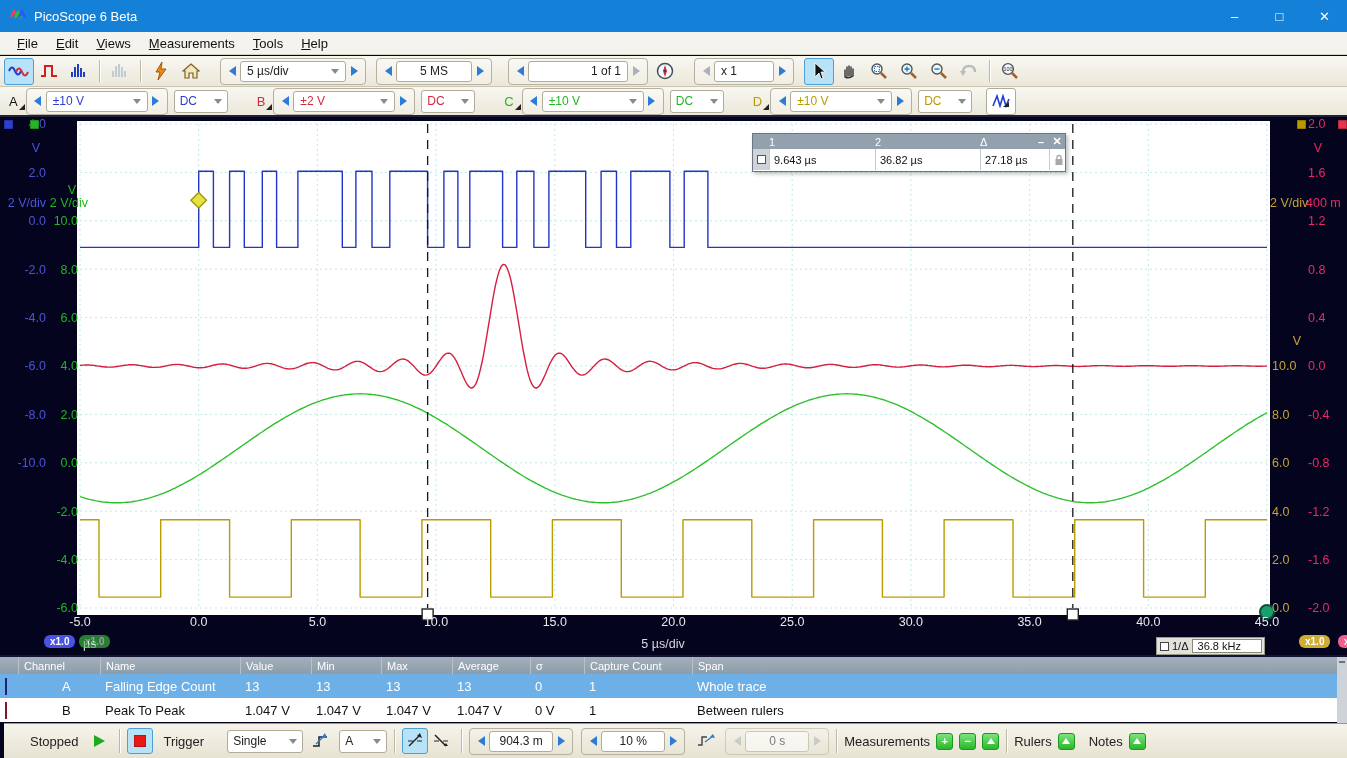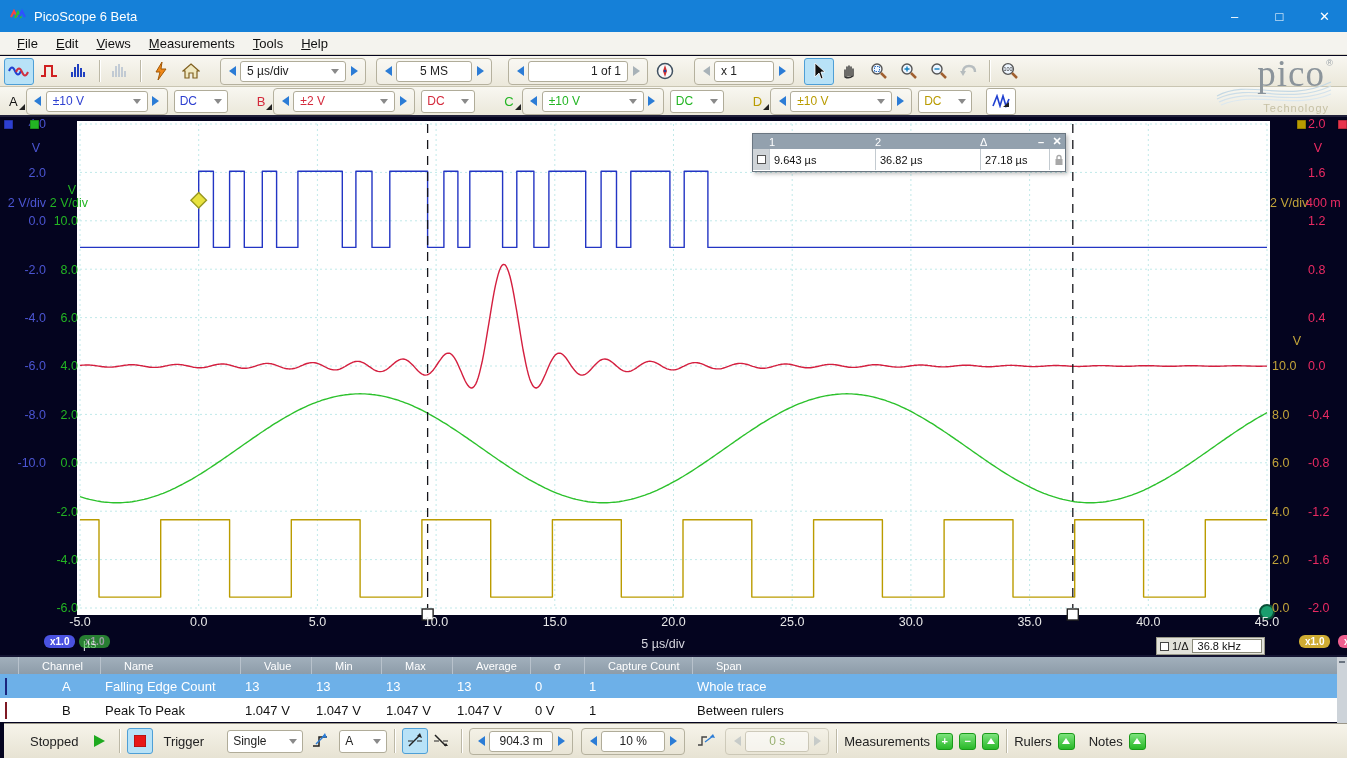--- a/index.html
+++ b/index.html
@@ -49,38 +49,38 @@
   .rl-first{background:#cfd4d8;height:100%;display:flex;align-items:center;justify-content:center;}
   .rl-chk{width:7px;height:7px;background:#fff;border:1px solid #555;}
   
   .freqbox{position:absolute;left:1156px;top:519px;height:16px;display:flex;align-items:center;background:#e2e2da;border:1px solid #9a9a8a;padding:0 2px;font-size:11px;color:#111;}
   .freqbox .chk{width:7px;height:7px;background:#fff;border:1px solid #444;margin:0 3px 0 1px;}
   .freqbox .fval{background:#fff;border:1px solid #8a8a7a;height:12px;display:flex;align-items:center;padding:0 5px;margin-left:3px;width:58px;font-size:11px;}
   
   #mtable{position:absolute;top:655px;left:0;width:1347px;height:67px;background:#fff;border-top:2px solid #141432;box-sizing:border-box;font-size:13px;}
   .trow{display:grid;grid-template-columns:18px 82px 140px 71px 70px 71px 78px 54px 108px 1fr 10px;align-items:center;}
   .thead{height:17px;background:linear-gradient(#a2b0bc,#8d9ca9);color:#fff;font-size:11px;}
-  .thead .tcell{border-left:1px solid #b8c2cc;height:100%;display:flex;align-items:center;padding-left:23px;}
+  .thead .tcell{border-left:1px solid #b8c2cc;height:100%;display:flex;align-items:center;padding-left:5px;}
   .tbody-row{height:24px;color:#111;}
   .tbody-row .tcell{padding-left:5px;white-space:nowrap;overflow:hidden;}
   .tbody-row.sel{background:#6db0e8;color:#fff;}
   .rowsq{width:7px;height:7px;margin-left:5px;border:1px solid rgba(0,0,0,.4);}
   .chan-cell{padding-left:44px !important;}
   .tscroll{position:absolute;right:0;top:0;width:10px;height:67px;background:#cdd3d9;}
   .tscroll .dash{position:absolute;top:4px;left:2px;width:6px;height:2px;background:#6a7480;}
   
   #status{position:absolute;top:723px;left:4px;width:1347px;height:35px;background:linear-gradient(#f6f4ea,#e7e3d3);border-top:1px solid #9a9688;display:flex;align-items:center;box-sizing:border-box;font-size:13px;color:#222;padding-left:26px;}
   .sbtn{width:24px;height:24px;border:1px solid transparent;border-radius:3px;display:flex;align-items:center;justify-content:center;}
   .sbtn.sel{background:#b8e2f7;border-color:#4e9fd6;}
   .gbtn{width:15px;height:15px;border:1px solid #1a9a1a;border-radius:3px;background:linear-gradient(#7de37d,#28b828);color:#fff;font-size:11px;font-weight:bold;display:flex;align-items:center;justify-content:center;margin-left:6px;line-height:11px;}
   .gup{width:0;height:0;border-style:solid;border-width:0 4px 6px 4px;border-color:transparent transparent #fff transparent;}
   .vsep{width:1px;height:24px;background:#bcb8a6;box-shadow:1px 0 0 #fff;margin:0 7px;}
   .sspin{display:flex;align-items:center;border:1px solid #b5b19e;border-radius:4px;height:25px;padding:0 3px;}
   .sval{background:#fff;border:1px solid #b0ac99;border-radius:3px;height:19px;min-width:52px;display:flex;align-items:center;justify-content:center;font-size:12px;padding:0 5px;}
-  .dis-txt{color:#4d7c0f;text-align:center;}
+  .dis-txt{color:#0f172a;text-align:center;}
   .dd{background:#fff;border:1px solid #b0ac99;border-radius:3px;height:21px;display:flex;align-items:center;font-size:12px;padding:0 5px;justify-content:space-between;}
 </style>
 </head>
 <body>
 
 <div id="win">
 
   <div class="titlebar">
     <span class="appicon">
       <svg width="16" height="16">
@@ -325,31 +325,20 @@
       </div>
 
     <div class="tbtn" style="margin-left:14px;background:#fff;border-color:#b0ac99;">
       <svg width="18" height="14">
           <path d="M1,12 L5,2 L8,12 L11,2 L14,12 L17,5" stroke="#2040d0" stroke-width="1.6" fill="none"></path>
           <polygon points="11,13 17,13 17,8" fill="#222"></polygon>
         </svg>
     </div>
   </div>
 
-  <div class="logo">
-    <svg width="118" height="58" style="position:absolute;top:0;left:0;">
-      <path d="M2,40 C35,22 70,48 116,26" stroke="#c4d8e4" stroke-width="1.2" fill="none"></path>
-      <path d="M2,43 C38,26 72,50 116,30" stroke="#cbdde8" stroke-width="1.2" fill="none"></path>
-      <path d="M4,46 C40,30 75,52 116,34" stroke="#d3e2ec" stroke-width="1.2" fill="none"></path>
-      <path d="M6,49 C42,34 78,54 116,38" stroke="#dbe8f0" stroke-width="1.2" fill="none"></path>
-    </svg>
-    <span class="brand">pico</span>
-    <span class="reg">®</span>
-    <span class="sub">Technology</span>
-  </div>
 
   <div id="scope">
     <svg id="scopesvg" width="1347" height="537">
         <rect x="77" y="3" width="1193" height="494" fill="#ffffff"></rect>
         <path d="M80.0,6 V490 M198.7,6 V490 M317.4,6 V490 M436.1,6 V490 M554.8,6 V490 M673.5,6 V490 M792.2,6 V490 M910.9,6 V490 M1029.6,6 V490 M1148.3,6 V490 M1267.0,6 V490 M80,6.0 H1267.0 M80,54.4 H1267.0 M80,102.8 H1267.0 M80,151.2 H1267.0 M80,199.6 H1267.0 M80,248.0 H1267.0 M80,296.4 H1267.0 M80,344.8 H1267.0 M80,393.2 H1267.0 M80,441.6 H1267.0 M80,490.0 H1267.0 " stroke="#c0e9e9" stroke-width="1" fill="none" stroke-dasharray="2 3"></path>
         <polyline points="80.0,129.4 198.7,129.4 198.7,53.2 213.4,53.2 213.4,129.4 229.6,129.4 229.6,53.2 244.3,53.2 244.3,129.4 262.3,129.4 262.3,53.2 276.6,53.2 276.6,129.4 297.9,129.4 297.9,53.2 342.3,53.2 342.3,129.4 355.9,129.4 355.9,53.2 372.0,53.2 372.0,129.4 389.8,129.4 389.8,53.2 427.6,53.2 427.6,129.4 443.9,129.4 443.9,53.2 457.9,53.2 457.9,129.4 469.8,129.4 469.8,53.2 502.6,53.2 502.6,129.4 516.8,129.4 516.8,53.2 533.9,53.2 533.9,129.4 548.9,129.4 548.9,53.2 585.7,53.2 585.7,129.4 601.1,129.4 601.1,53.2 616.5,53.2 616.5,129.4 630.8,129.4 630.8,53.2 669.9,53.2 669.9,129.4 684.2,129.4 684.2,53.2 707.9,53.2 707.9,129.4 1267.0,129.4" stroke="#2335c4" stroke-width="1.4" fill="none" stroke-linejoin="round"></polyline>
         <polyline points="80.0,247.4 81.3,247.3 82.6,247.1 84.0,247.1 85.3,247.0 86.6,247.0 87.9,247.0 89.2,247.0 90.6,247.1 91.9,247.2 93.2,247.4 94.5,247.5 95.8,247.7 97.1,247.9 98.5,248.1 99.8,248.3 101.1,248.5 102.4,248.7 103.7,248.8 105.1,249.0 106.4,249.0 107.7,249.1 109.0,249.1 110.3,249.1 111.7,249.1 113.0,249.0 114.3,248.9 115.6,248.7 116.9,248.5 118.2,248.3 119.6,248.1 120.9,247.9 122.2,247.7 123.5,247.5 124.8,247.3 126.2,247.1 127.5,247.0 128.8,246.8 130.1,246.8 131.4,246.7 132.8,246.7 134.1,246.8 135.4,246.9 136.7,247.0 138.0,247.2 139.3,247.4 140.7,247.6 142.0,247.8 143.3,248.1 144.6,248.3 145.9,248.6 147.3,248.8 148.6,249.0 149.9,249.2 151.2,249.3 152.5,249.4 153.9,249.4 155.2,249.4 156.5,249.4 157.8,249.3 159.1,249.1 160.5,249.0 161.8,248.7 163.1,248.5 164.4,248.2 165.7,247.9 167.0,247.7 168.4,247.4 169.7,247.1 171.0,246.9 172.3,246.7 173.6,246.6 175.0,246.5 176.3,246.4 177.6,246.4 178.9,246.5 180.2,246.6 181.6,246.7 182.9,246.9 184.2,247.2 185.5,247.4 186.8,247.7 188.1,248.0 189.5,248.3 190.8,248.6 192.1,248.9 193.4,249.2 194.7,249.4 196.1,249.6 197.4,249.7 198.7,249.8 200.0,249.8 201.3,249.7 202.7,249.6 204.0,249.5 205.3,249.2 206.6,249.0 207.9,248.7 209.3,248.3 210.6,248.0 211.9,247.6 213.2,247.3 214.5,247.0 215.8,246.7 217.2,246.4 218.5,246.2 219.8,246.1 221.1,246.0 222.4,246.0 223.8,246.0 225.1,246.1 226.4,246.3 227.7,246.6 229.0,246.9 230.4,247.2 231.7,247.6 233.0,248.0 234.3,248.4 235.6,248.7 236.9,249.1 238.3,249.5 239.6,249.7 240.9,250.0 242.2,250.2 243.5,250.3 244.9,250.3 246.2,250.2 247.5,250.1 248.8,249.9 250.1,249.6 251.5,249.3 252.8,248.9 254.1,248.5 255.4,248.1 256.7,247.6 258.1,247.2 259.4,246.8 260.7,246.4 262.0,246.1 263.3,245.8 264.6,245.6 266.0,245.4 267.3,245.4 268.6,245.5 269.9,245.6 271.2,245.8 272.6,246.1 273.9,246.5 275.2,246.9 276.5,247.4 277.8,247.8 279.2,248.4 280.5,248.9 281.8,249.3 283.1,249.8 284.4,250.2 285.7,250.5 287.1,250.7 288.4,250.9 289.7,251.0 291.0,250.9 292.3,250.8 293.7,250.5 295.0,250.2 296.3,249.8 297.6,249.3 298.9,248.8 300.3,248.2 301.6,247.6 302.9,247.1 304.2,246.5 305.5,246.0 306.8,245.5 308.2,245.2 309.5,244.9 310.8,244.7 312.1,244.6 313.4,244.6 314.8,244.8 316.1,245.0 317.4,245.4 318.7,245.9 320.0,246.4 321.4,247.0 322.7,247.7 324.0,248.3 325.3,249.0 326.6,249.7 328.0,250.3 329.3,250.8 330.6,251.3 331.9,251.6 333.2,251.8 334.5,251.9 335.9,251.9 337.2,251.8 338.5,251.5 339.8,251.1 341.1,250.5 342.5,249.9 343.8,249.2 345.1,248.5 346.4,247.7 347.7,246.9 349.1,246.1 350.4,245.4 351.7,244.8 353.0,244.2 354.3,243.8 355.6,243.5 357.0,243.4 358.3,243.4 359.6,243.5 360.9,243.8 362.2,244.3 363.6,244.9 364.9,245.6 366.2,246.5 367.5,247.4 368.8,248.3 370.2,249.2 371.5,250.1 372.8,251.0 374.1,251.8 375.4,252.5 376.8,253.0 378.1,253.4 379.4,253.6 380.7,253.6 382.0,253.4 383.3,253.1 384.7,252.5 386.0,251.8 387.3,251.0 388.6,250.0 389.9,248.9 391.3,247.8 392.6,246.6 393.9,245.5 395.2,244.4 396.5,243.4 397.9,242.6 399.2,241.9 400.5,241.4 401.8,241.1 403.1,241.0 404.4,241.2 405.8,241.6 407.1,242.3 408.4,243.1 409.7,244.2 411.0,245.4 412.4,246.7 413.7,248.1 415.0,249.6 416.3,251.1 417.6,252.5 419.0,253.8 420.3,254.9 421.6,255.8 422.9,256.5 424.2,257.0 425.5,257.1 426.9,256.9 428.2,256.5 429.5,255.7 430.8,254.6 432.1,253.3 433.5,251.7 434.8,249.9 436.1,248.0 437.4,246.0 438.7,244.0 440.1,242.1 441.4,240.3 442.7,238.6 444.0,237.2 445.3,236.1 446.7,235.4 448.0,235.1 449.3,235.2 450.6,235.7 451.9,236.8 453.2,238.2 454.6,240.1 455.9,242.3 457.2,244.9 458.5,247.7 459.8,250.7 461.2,253.8 462.5,256.9 463.8,259.9 465.1,262.7 466.4,265.2 467.8,267.3 469.1,268.8 470.4,269.7 471.7,270.0 473.0,269.5 474.3,268.2 475.7,266.1 477.0,263.1 478.3,259.3 479.6,254.6 480.9,249.2 482.3,243.0 483.6,236.3 484.9,229.0 486.2,221.3 487.5,213.3 488.9,205.2 490.2,197.1 491.5,189.1 492.8,181.4 494.1,174.2 495.4,167.6 496.8,161.7 498.1,156.6 499.4,152.5 500.7,149.4 502.0,147.3 503.4,146.4 504.7,146.6 506.0,148.0 507.3,150.5 508.6,154.0 510.0,158.5 511.3,164.0 512.6,170.2 513.9,177.0 515.2,184.5 516.6,192.3 517.9,200.3 519.2,208.4 520.5,216.5 521.8,224.4 523.1,232.0 524.5,239.0 525.8,245.6 527.1,251.4 528.4,256.6 529.7,260.9 531.1,264.4 532.4,267.0 533.7,268.8 535.0,269.8 536.3,270.0 537.7,269.4 539.0,268.3 540.3,266.5 541.6,264.3 542.9,261.6 544.2,258.8 545.6,255.7 546.9,252.6 548.2,249.5 549.5,246.5 550.8,243.8 552.2,241.4 553.5,239.3 554.8,237.6 556.1,236.3 557.4,235.5 558.8,235.1 560.1,235.2 561.4,235.7 562.7,236.5 564.0,237.7 565.4,239.2 566.7,241.0 568.0,242.8 569.3,244.8 570.6,246.8 571.9,248.8 573.3,250.6 574.6,252.3 575.9,253.8 577.2,255.1 578.5,256.0 579.9,256.7 581.2,257.0 582.5,257.1 583.8,256.8 585.1,256.3 586.5,255.5 587.8,254.5 589.1,253.3 590.4,251.9 591.7,250.5 593.0,249.0 594.4,247.6 595.7,246.2 597.0,244.9 598.3,243.7 599.6,242.7 601.0,242.0 602.3,241.4 603.6,241.1 604.9,241.0 606.2,241.2 607.6,241.5 608.9,242.1 610.2,242.9 611.5,243.8 612.8,244.8 614.1,245.9 615.5,247.1 616.8,248.2 618.1,249.3 619.4,250.4 620.7,251.3 622.1,252.1 623.4,252.8 624.7,253.2 626.0,253.5 627.3,253.6 628.7,253.5 630.0,253.3 631.3,252.8 632.6,252.2 633.9,251.5 635.3,250.7 636.6,249.8 637.9,248.8 639.2,247.9 640.5,247.0 641.8,246.1 643.2,245.3 644.5,244.7 645.8,244.1 647.1,243.7 648.4,243.4 649.8,243.3 651.1,243.4 652.4,243.6 653.7,243.9 655.0,244.4 656.4,245.0 657.7,245.7 659.0,246.4 660.3,247.2 661.6,248.0 662.9,248.8 664.3,249.5 665.6,250.2 666.9,250.8 668.2,251.2 669.5,251.6 670.9,251.8 672.2,251.9 673.5,251.9 674.8,251.8 676.1,251.5 677.5,251.1 678.8,250.6 680.1,250.0 681.4,249.4 682.7,248.7 684.1,248.1 685.4,247.4 686.7,246.8 688.0,246.2 689.3,245.7 690.6,245.3 692.0,244.9 693.3,244.7 694.6,244.6 695.9,244.6 697.2,244.7 698.6,245.0 699.9,245.3 701.2,245.7 702.5,246.2 703.8,246.7 705.2,247.3 706.5,247.9 707.8,248.5 709.1,249.0 710.4,249.5 711.7,250.0 713.1,250.4 714.4,250.6 715.7,250.8 717.0,250.9 718.3,250.9 719.7,250.9 721.0,250.7 722.3,250.4 723.6,250.0 724.9,249.6 726.3,249.2 727.6,248.7 728.9,248.2 730.2,247.6 731.5,247.2 732.9,246.7 734.2,246.3 735.5,246.0 736.8,245.7 738.1,245.5 739.4,245.4 740.8,245.4 742.1,245.5 743.4,245.6 744.7,245.9 746.0,246.2 747.4,246.5 748.7,246.9 750.0,247.4 751.3,247.8 752.6,248.3 754.0,248.7 755.3,249.1 756.6,249.5 757.9,249.8 759.2,250.0 760.5,250.2 761.9,250.3 763.2,250.3 764.5,250.2 765.8,250.1 767.1,249.9 768.5,249.6 769.8,249.3 771.1,249.0 772.4,248.6 773.7,248.2 775.1,247.8 776.4,247.4 777.7,247.1 779.0,246.7 780.3,246.5 781.6,246.2 783.0,246.1 784.3,246.0 785.6,246.0 786.9,246.0 788.2,246.1 789.6,246.3 790.9,246.5 792.2,246.8 793.5,247.1 794.8,247.4 796.2,247.8 797.5,248.1 798.8,248.5 800.1,248.8 801.4,249.1 802.8,249.3 804.1,249.5 805.4,249.7 806.7,249.8 808.0,249.8 809.3,249.8 810.7,249.7 812.0,249.5 813.3,249.3 814.6,249.1 815.9,248.8 817.3,248.5 818.6,248.2 819.9,247.9 821.2,247.6 822.5,247.3 823.9,247.1 825.2,246.8 826.5,246.6 827.8,246.5 829.1,246.4 830.4,246.4 831.8,246.4 833.1,246.5 834.4,246.6 835.7,246.8 837.0,247.0 838.4,247.2 839.7,247.5 841.0,247.8 842.3,248.1 843.6,248.3 845.0,248.6 846.3,248.8 847.6,249.0 848.9,249.2 850.2,249.3 851.5,249.4 852.9,249.4 854.2,249.4 855.5,249.4 856.8,249.2 858.1,249.1 859.5,248.9 860.8,248.7 862.1,248.5 863.4,248.2 864.7,248.0 866.1,247.7 867.4,247.5 868.7,247.3 870.0,247.1 871.3,246.9 872.7,246.8 874.0,246.8 875.3,246.7 876.6,246.7 877.9,246.8 879.2,246.9 880.6,247.0 881.9,247.2 883.2,247.4 884.5,247.6 885.8,247.8 887.2,248.0 888.5,248.2 889.8,248.4 891.1,248.6 892.4,248.8 893.8,248.9 895.1,249.0 896.4,249.1 897.7,249.1 899.0,249.1 900.3,249.1 901.7,249.0 903.0,248.9 904.3,248.8 905.6,248.6 906.9,248.4 908.3,248.2 909.6,248.0 910.9,247.8 912.2,247.6 913.5,247.5 914.9,247.3 916.2,247.2 917.5,247.1 918.8,247.0 920.1,247.0 921.5,247.0 922.8,247.0 924.1,247.1 925.4,247.2 926.7,247.3 928.0,247.5 929.4,247.6 930.7,247.8 932.0,248.0 933.3,248.1 934.6,248.3 936.0,248.5 937.3,248.6 938.6,248.7 939.9,248.8 941.2,248.9 942.6,248.9 943.9,248.9 945.2,248.9 946.5,248.8 947.8,248.7 949.1,248.6 950.5,248.5 951.8,248.4 953.1,248.2 954.4,248.0 955.7,247.9 957.1,247.7 958.4,247.6 959.7,247.5 961.0,247.4 962.3,247.3 963.7,247.2 965.0,247.2 966.3,247.2 967.6,247.2 968.9,247.3 970.3,247.3 971.6,247.4 972.9,247.5 974.2,247.7 975.5,247.8 976.8,247.9 978.2,248.1 979.5,248.2 980.8,248.3 982.1,248.5 983.4,248.6 984.8,248.6 986.1,248.7 987.4,248.7 988.7,248.7 990.0,248.7 991.4,248.7 992.7,248.6 994.0,248.5 995.3,248.4 996.6,248.3 997.9,248.2 999.3,248.1 1000.6,247.9 1001.9,247.8 1003.2,247.7 1004.5,247.6 1005.9,247.5 1007.2,247.4 1008.5,247.4 1009.8,247.4 1011.1,247.3 1012.5,247.4 1013.8,247.4 1015.1,247.5 1016.4,247.5 1017.7,247.6 1019.0,247.7 1020.4,247.8 1021.7,247.9 1023.0,248.0 1024.3,248.2 1025.6,248.3 1027.0,248.4 1028.3,248.4 1029.6,248.5 1030.9,248.5 1032.2,248.6 1033.6,248.6 1034.9,248.6 1036.2,248.5 1037.5,248.5 1038.8,248.4 1040.2,248.4 1041.5,248.3 1042.8,248.2 1044.1,248.1 1045.4,248.0 1046.7,247.9 1048.1,247.8 1049.4,247.7 1050.7,247.6 1052.0,247.6 1053.3,247.5 1054.7,247.5 1056.0,247.5 1057.3,247.5 1058.6,247.5 1059.9,247.6 1061.3,247.6 1062.6,247.7 1063.9,247.8 1065.2,247.8 1066.5,247.9 1067.8,248.0 1069.2,248.1 1070.5,248.2 1071.8,248.3 1073.1,248.3 1074.4,248.4 1075.8,248.4 1077.1,248.4 1078.4,248.5 1079.7,248.5 1081.0,248.4 1082.4,248.4 1083.7,248.3 1085.0,248.3 1086.3,248.2 1087.6,248.1 1089.0,248.1 1090.3,248.0 1091.6,247.9 1092.9,247.8 1094.2,247.8 1095.5,247.7 1096.9,247.7 1098.2,247.6 1099.5,247.6 1100.8,247.6 1102.1,247.6 1103.5,247.6 1104.8,247.6 1106.1,247.7 1107.4,247.7 1108.7,247.8 1110.1,247.9 1111.4,247.9 1112.7,248.0 1114.0,248.1 1115.3,248.1 1116.6,248.2 1118.0,248.2 1119.3,248.3 1120.6,248.3 1121.9,248.3 1123.2,248.4 1124.6,248.4 1125.9,248.3 1127.2,248.3 1128.5,248.3 1129.8,248.2 1131.2,248.2 1132.5,248.1 1133.8,248.1 1135.1,248.0 1136.4,247.9 1137.7,247.9 1139.1,247.8 1140.4,247.8 1141.7,247.7 1143.0,247.7 1144.3,247.7 1145.7,247.7 1147.0,247.7 1148.3,247.7 1149.6,247.7 1150.9,247.7 1152.3,247.8 1153.6,247.8 1154.9,247.9 1156.2,247.9 1157.5,248.0 1158.9,248.0 1160.2,248.1 1161.5,248.1 1162.8,248.2 1164.1,248.2 1165.4,248.3 1166.8,248.3 1168.1,248.3 1169.4,248.3 1170.7,248.3 1172.0,248.3 1173.4,248.2 1174.7,248.2 1176.0,248.2 1177.3,248.1 1178.6,248.1 1180.0,248.0 1181.3,248.0 1182.6,247.9 1183.9,247.9 1185.2,247.8 1186.5,247.8 1187.9,247.8 1189.2,247.8 1190.5,247.8 1191.8,247.8 1193.1,247.8 1194.5,247.8 1195.8,247.8 1197.1,247.8 1198.4,247.9 1199.7,247.9 1201.1,247.9 1202.4,248.0 1203.7,248.0 1205.0,248.1 1206.3,248.1 1207.7,248.1 1209.0,248.2 1210.3,248.2 1211.6,248.2 1212.9,248.2 1214.2,248.2 1215.6,248.2 1216.9,248.2 1218.2,248.2 1219.5,248.2 1220.8,248.1 1222.2,248.1 1223.5,248.1 1224.8,248.0 1226.1,248.0 1227.4,247.9 1228.8,247.9 1230.1,247.9 1231.4,247.9 1232.7,247.8 1234.0,247.8 1235.3,247.8 1236.7,247.8 1238.0,247.8 1239.3,247.8 1240.6,247.8 1241.9,247.9 1243.3,247.9 1244.6,247.9 1245.9,247.9 1247.2,248.0 1248.5,248.0 1249.9,248.0 1251.2,248.1 1252.5,248.1 1253.8,248.1 1255.1,248.1 1256.4,248.2 1257.8,248.2 1259.1,248.2 1260.4,248.2 1261.7,248.2 1263.0,248.1 1264.4,248.1 1265.7,248.1 1267.0,248.1" stroke="#d41f3f" stroke-width="1.4" fill="none" stroke-linejoin="round"></polyline>
         <polyline points="80.0,378.7 82.4,379.4 84.7,380.1 87.1,380.8 89.5,381.4 91.9,381.9 94.2,382.4 96.6,382.9 99.0,383.3 101.4,383.7 103.7,384.0 106.1,384.2 108.5,384.4 110.9,384.6 113.2,384.7 115.6,384.7 118.0,384.7 120.4,384.7 122.7,384.6 125.1,384.4 127.5,384.2 129.9,384.0 132.2,383.7 134.6,383.3 137.0,382.9 139.3,382.4 141.7,381.9 144.1,381.4 146.5,380.8 148.8,380.1 151.2,379.4 153.6,378.7 156.0,377.9 158.3,377.1 160.7,376.2 163.1,375.3 165.5,374.3 167.8,373.3 170.2,372.3 172.6,371.2 175.0,370.1 177.3,368.9 179.7,367.7 182.1,366.5 184.5,365.2 186.8,363.9 189.2,362.6 191.6,361.3 194.0,359.9 196.3,358.5 198.7,357.0 201.1,355.6 203.4,354.1 205.8,352.6 208.2,351.0 210.6,349.5 212.9,347.9 215.3,346.3 217.7,344.7 220.1,343.1 222.4,341.5 224.8,339.8 227.2,338.2 229.6,336.5 231.9,334.9 234.3,333.2 236.7,331.5 239.1,329.9 241.4,328.2 243.8,326.5 246.2,324.9 248.6,323.2 250.9,321.6 253.3,319.9 255.7,318.3 258.1,316.7 260.4,315.0 262.8,313.5 265.2,311.9 267.5,310.3 269.9,308.8 272.3,307.2 274.7,305.7 277.0,304.3 279.4,302.8 281.8,301.4 284.2,300.0 286.5,298.6 288.9,297.3 291.3,296.0 293.7,294.7 296.0,293.4 298.4,292.2 300.8,291.0 303.2,289.9 305.5,288.8 307.9,287.7 310.3,286.7 312.7,285.7 315.0,284.8 317.4,283.9 319.8,283.1 322.1,282.2 324.5,281.5 326.9,280.8 329.3,280.1 331.6,279.5 334.0,278.9 336.4,278.4 338.8,277.9 341.1,277.5 343.5,277.1 345.9,276.7 348.3,276.5 350.6,276.2 353.0,276.1 355.4,275.9 357.8,275.9 360.1,275.8 362.5,275.9 364.9,275.9 367.3,276.1 369.6,276.2 372.0,276.5 374.4,276.7 376.8,277.1 379.1,277.5 381.5,277.9 383.9,278.4 386.2,278.9 388.6,279.5 391.0,280.1 393.4,280.8 395.7,281.5 398.1,282.2 400.5,283.1 402.9,283.9 405.2,284.8 407.6,285.7 410.0,286.7 412.4,287.7 414.7,288.8 417.1,289.9 419.5,291.0 421.9,292.2 424.2,293.4 426.6,294.7 429.0,296.0 431.4,297.3 433.7,298.6 436.1,300.0 438.5,301.4 440.8,302.8 443.2,304.3 445.6,305.7 448.0,307.2 450.3,308.8 452.7,310.3 455.1,311.9 457.5,313.5 459.8,315.0 462.2,316.7 464.6,318.3 467.0,319.9 469.3,321.6 471.7,323.2 474.1,324.9 476.5,326.5 478.8,328.2 481.2,329.9 483.6,331.5 486.0,333.2 488.3,334.9 490.7,336.5 493.1,338.2 495.4,339.8 497.8,341.5 500.2,343.1 502.6,344.7 504.9,346.3 507.3,347.9 509.7,349.5 512.1,351.0 514.4,352.6 516.8,354.1 519.2,355.6 521.6,357.0 523.9,358.5 526.3,359.9 528.7,361.3 531.1,362.6 533.4,363.9 535.8,365.2 538.2,366.5 540.6,367.7 542.9,368.9 545.3,370.1 547.7,371.2 550.1,372.3 552.4,373.3 554.8,374.3 557.2,375.3 559.5,376.2 561.9,377.1 564.3,377.9 566.7,378.7 569.0,379.4 571.4,380.1 573.8,380.8 576.2,381.4 578.5,381.9 580.9,382.4 583.3,382.9 585.7,383.3 588.0,383.7 590.4,384.0 592.8,384.2 595.2,384.4 597.5,384.6 599.9,384.7 602.3,384.7 604.7,384.7 607.0,384.7 609.4,384.6 611.8,384.4 614.1,384.2 616.5,384.0 618.9,383.7 621.3,383.3 623.6,382.9 626.0,382.4 628.4,381.9 630.8,381.4 633.1,380.8 635.5,380.1 637.9,379.4 640.3,378.7 642.6,377.9 645.0,377.1 647.4,376.2 649.8,375.3 652.1,374.3 654.5,373.3 656.9,372.3 659.3,371.2 661.6,370.1 664.0,368.9 666.4,367.7 668.8,366.5 671.1,365.2 673.5,363.9 675.9,362.6 678.2,361.3 680.6,359.9 683.0,358.5 685.4,357.0 687.7,355.6 690.1,354.1 692.5,352.6 694.9,351.0 697.2,349.5 699.6,347.9 702.0,346.3 704.4,344.7 706.7,343.1 709.1,341.5 711.5,339.8 713.9,338.2 716.2,336.5 718.6,334.9 721.0,333.2 723.4,331.5 725.7,329.9 728.1,328.2 730.5,326.5 732.9,324.9 735.2,323.2 737.6,321.6 740.0,319.9 742.3,318.3 744.7,316.7 747.1,315.0 749.5,313.5 751.8,311.9 754.2,310.3 756.6,308.8 759.0,307.2 761.3,305.7 763.7,304.3 766.1,302.8 768.5,301.4 770.8,300.0 773.2,298.6 775.6,297.3 778.0,296.0 780.3,294.7 782.7,293.4 785.1,292.2 787.5,291.0 789.8,289.9 792.2,288.8 794.6,287.7 796.9,286.7 799.3,285.7 801.7,284.8 804.1,283.9 806.4,283.1 808.8,282.2 811.2,281.5 813.6,280.8 815.9,280.1 818.3,279.5 820.7,278.9 823.1,278.4 825.4,277.9 827.8,277.5 830.2,277.1 832.6,276.7 834.9,276.5 837.3,276.2 839.7,276.1 842.1,275.9 844.4,275.9 846.8,275.8 849.2,275.9 851.5,275.9 853.9,276.1 856.3,276.2 858.7,276.5 861.0,276.7 863.4,277.1 865.8,277.5 868.2,277.9 870.5,278.4 872.9,278.9 875.3,279.5 877.7,280.1 880.0,280.8 882.4,281.5 884.8,282.2 887.2,283.1 889.5,283.9 891.9,284.8 894.3,285.7 896.7,286.7 899.0,287.7 901.4,288.8 903.8,289.9 906.2,291.0 908.5,292.2 910.9,293.4 913.3,294.7 915.6,296.0 918.0,297.3 920.4,298.6 922.8,300.0 925.1,301.4 927.5,302.8 929.9,304.3 932.3,305.7 934.6,307.2 937.0,308.8 939.4,310.3 941.8,311.9 944.1,313.5 946.5,315.0 948.9,316.7 951.3,318.3 953.6,319.9 956.0,321.6 958.4,323.2 960.8,324.9 963.1,326.5 965.5,328.2 967.9,329.9 970.3,331.5 972.6,333.2 975.0,334.9 977.4,336.5 979.7,338.2 982.1,339.8 984.5,341.5 986.9,343.1 989.2,344.7 991.6,346.3 994.0,347.9 996.4,349.5 998.7,351.0 1001.1,352.6 1003.5,354.1 1005.9,355.6 1008.2,357.0 1010.6,358.5 1013.0,359.9 1015.4,361.3 1017.7,362.6 1020.1,363.9 1022.5,365.2 1024.9,366.5 1027.2,367.7 1029.6,368.9 1032.0,370.1 1034.3,371.2 1036.7,372.3 1039.1,373.3 1041.5,374.3 1043.8,375.3 1046.2,376.2 1048.6,377.1 1051.0,377.9 1053.3,378.7 1055.7,379.4 1058.1,380.1 1060.5,380.8 1062.8,381.4 1065.2,381.9 1067.6,382.4 1070.0,382.9 1072.3,383.3 1074.7,383.7 1077.1,384.0 1079.5,384.2 1081.8,384.4 1084.2,384.6 1086.6,384.7 1089.0,384.7 1091.3,384.7 1093.7,384.7 1096.1,384.6 1098.4,384.4 1100.8,384.2 1103.2,384.0 1105.6,383.7 1107.9,383.3 1110.3,382.9 1112.7,382.4 1115.1,381.9 1117.4,381.4 1119.8,380.8 1122.2,380.1 1124.6,379.4 1126.9,378.7 1129.3,377.9 1131.7,377.1 1134.1,376.2 1136.4,375.3 1138.8,374.3 1141.2,373.3 1143.6,372.3 1145.9,371.2 1148.3,370.1 1150.7,368.9 1153.0,367.7 1155.4,366.5 1157.8,365.2 1160.2,363.9 1162.5,362.6 1164.9,361.3 1167.3,359.9 1169.7,358.5 1172.0,357.0 1174.4,355.6 1176.8,354.1 1179.2,352.6 1181.5,351.0 1183.9,349.5 1186.3,347.9 1188.7,346.3 1191.0,344.7 1193.4,343.1 1195.8,341.5 1198.2,339.8 1200.5,338.2 1202.9,336.5 1205.3,334.9 1207.7,333.2 1210.0,331.5 1212.4,329.9 1214.8,328.2 1217.1,326.5 1219.5,324.9 1221.9,323.2 1224.3,321.6 1226.6,319.9 1229.0,318.3 1231.4,316.7 1233.8,315.0 1236.1,313.5 1238.5,311.9 1240.9,310.3 1243.3,308.8 1245.6,307.2 1248.0,305.7 1250.4,304.3 1252.8,302.8 1255.1,301.4 1257.5,300.0 1259.9,298.6 1262.3,297.3 1264.6,296.0 1267.0,294.7" stroke="#2cc12c" stroke-width="1.4" fill="none" stroke-linejoin="round"></polyline>
         <polyline points="80.0,401.7 99.0,401.7 99.0,479.1 160.7,479.1 160.7,401.7 229.6,401.7 229.6,479.1 291.3,479.1 291.3,401.7 360.1,401.7 360.1,479.1 421.9,479.1 421.9,401.7 490.7,401.7 490.7,479.1 552.4,479.1 552.4,401.7 621.3,401.7 621.3,479.1 683.0,479.1 683.0,401.7 751.8,401.7 751.8,479.1 813.6,479.1 813.6,401.7 882.4,401.7 882.4,479.1 944.1,479.1 944.1,401.7 1013.0,401.7 1013.0,479.1 1074.7,479.1 1074.7,401.7 1143.6,401.7 1143.6,479.1 1205.3,479.1 1205.3,401.7 1267.0,401.7" stroke="#bb9c00" stroke-width="1.4" fill="none" stroke-linejoin="round"></polyline>
         <line x1="427.62482000000006" y1="6" x2="427.62482000000006" y2="490" stroke="#15151a" stroke-width="1.3" stroke-dasharray="9 7"></line>

